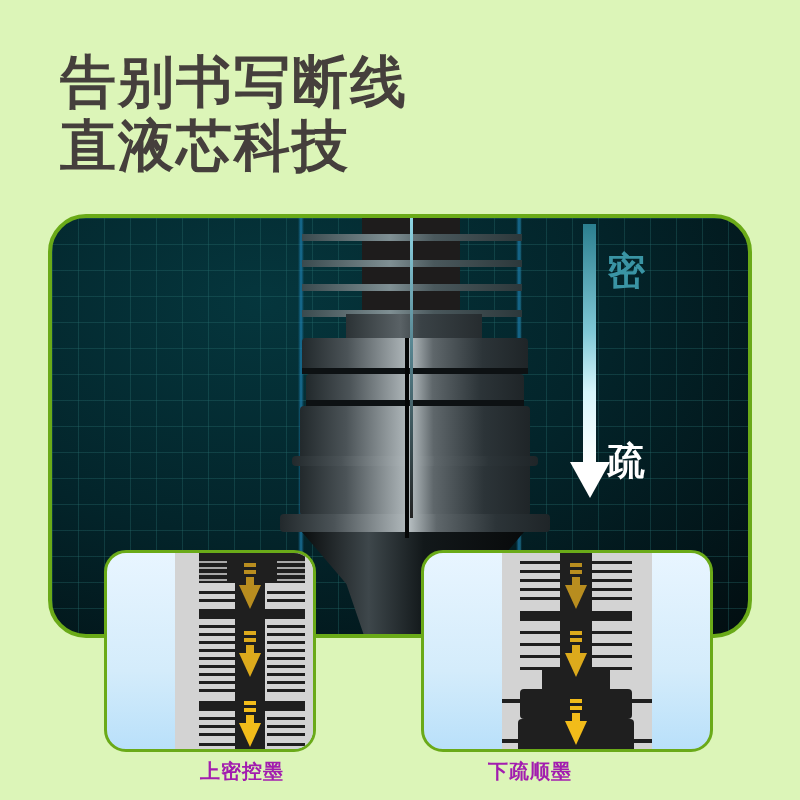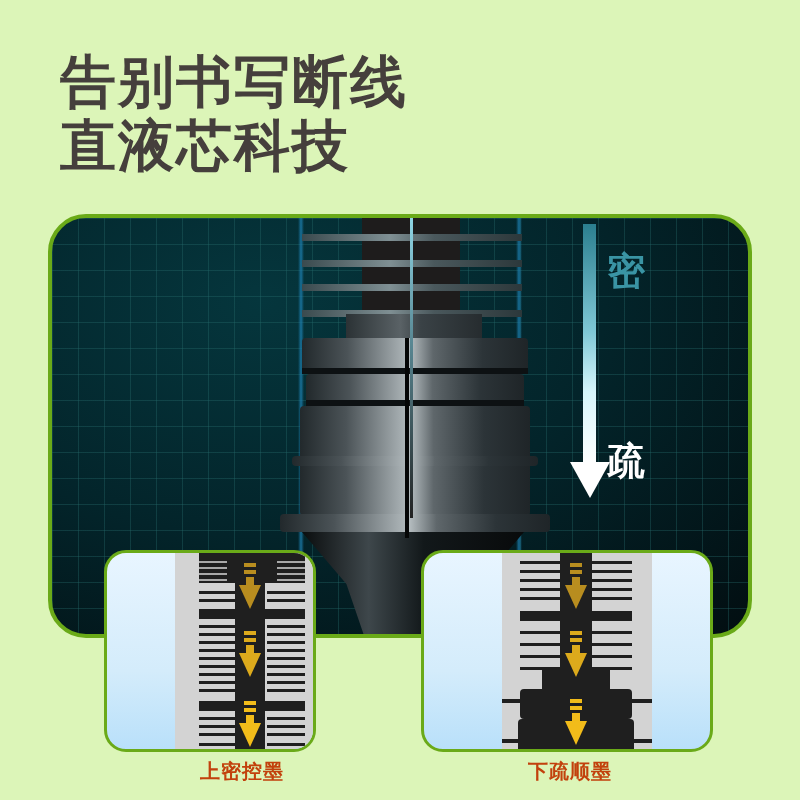--- a/index.html
+++ b/index.html
@@ -116,21 +116,21 @@
   }
   .mini-arrow .bar1 { top: 0; } .mini-arrow .bar2 { top: 7px; }
   .mini-arrow .shaft { position: absolute; left: 7px; top: 14px; width: 8px; height: 10px; }
   .mini-arrow .head {
     position: absolute; left: 0; top: 22px; width: 0; height: 0;
     border-left: 11px solid transparent; border-right: 11px solid transparent;
     border-top: 24px solid;
   }
   .caption {
     position: absolute; top: 758px;
-    font-size: 20px; color: #c2410c; font-weight: bold;
+    font-size: 20px; color: #a21caf; font-weight: bold;
     letter-spacing: 1px;
   }
 </style>
 </head>
 <body>
 
 <div class="headline">
   <div>告别书写断线</div>
   <div>直液芯科技</div>
 </div>
@@ -272,13 +272,13 @@
   </div>
   <div class="mini-arrow" style="left:141px;top:146px">
     <div class="bar1" style="background:#f2bc1a"></div>
       <div class="bar2" style="background:#f2bc1a"></div>
     <div class="shaft" style="background:#f2bc1a"></div>
       <div class="head" style="border-top-color:#f2bc1a"></div>
   </div>
 </div>
 
 <div class="caption" style="left:200px">上密控墨</div>
-<div class="caption" style="left:528px">下疏顺墨</div>
+<div class="caption" style="left:488px">下疏顺墨</div>
 
 </body></html>

